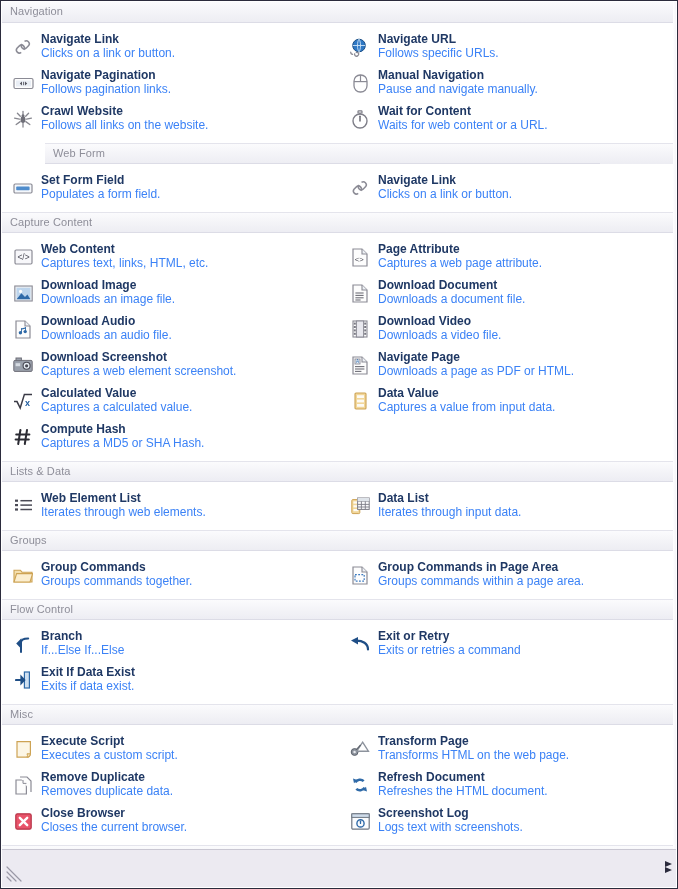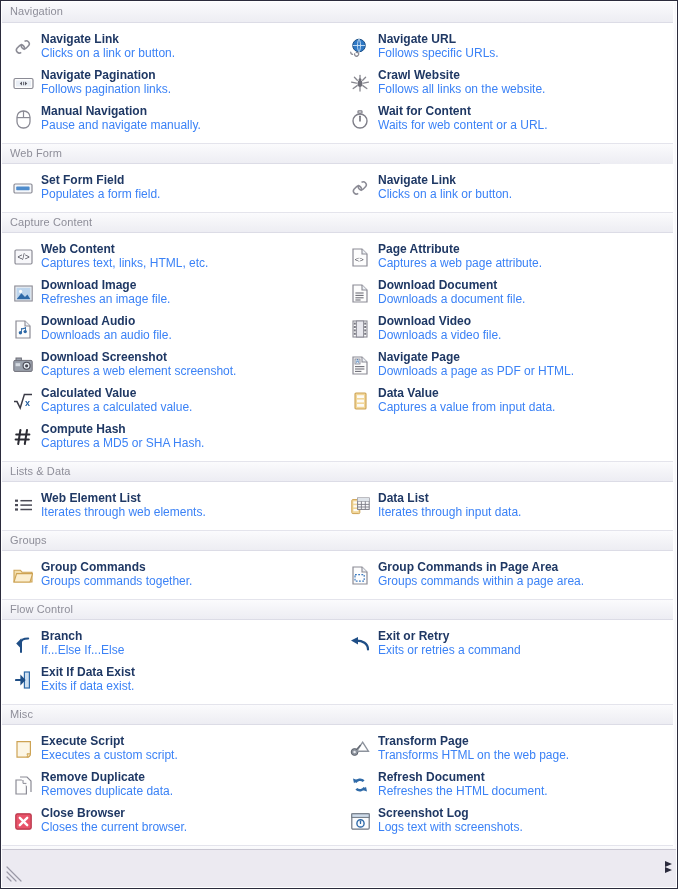--- a/index.html
+++ b/index.html
@@ -44,20 +44,21 @@
     color: #8e8e99;
     letter-spacing: 0.1px;
     white-space: nowrap;
   }
   .section-header.first {
     border-top: none;
   }
   .section-header.narrow {
     border-bottom: none;
     position: relative;
+    margin-left: 43px;
   }
   .section-header.narrow::after {
     content: "";
     position: absolute;
     left: 0;
     right: 76px;
     bottom: 0;
     height: 1px;
     background: #dcdce6;
   }
@@ -182,20 +183,33 @@
               <svg width="21" height="13" viewBox="0 0 21 13">
                 <rect x="1" y="1.5" width="19" height="10" rx="1.5" fill="#fdfdfd" stroke="#8b8b95" stroke-width="1.2"></rect>
                 <rect x="3" y="3.5" width="15" height="6" fill="#e9eef5"></rect>
                 <path d="M6.8 6.5 L9 4.6 V8.4 Z M14.2 6.5 L12 4.6 V8.4 Z" fill="#55555f"></path>
                 <rect x="10.2" y="4.8" width="0.9" height="3.4" fill="#55555f"></rect>
               </svg>
             </span>
             <span class="txt">
               <div class="title">Navigate Pagination</div>
               <div class="desc">Follows pagination links.</div>
+            </span>
+          </div>
+          <div class="cmd">
+            <span class="icon">
+              <svg width="15" height="19" viewBox="0 0 15 19">
+                <rect x="1" y="1" width="13" height="17" rx="6.2" fill="#fff" stroke="#8b8b95" stroke-width="1.3"></rect>
+                <line x1="1" y1="7.6" x2="14" y2="7.6" stroke="#8b8b95" stroke-width="1.2"></line>
+                <line x1="7.5" y1="1" x2="7.5" y2="7.6" stroke="#8b8b95" stroke-width="1.2"></line>
+              </svg>
+            </span>
+            <span class="txt">
+              <div class="title">Manual Navigation</div>
+              <div class="desc">Pause and navigate manually.</div>
             </span>
           </div>
           <div class="cmd">
             <span class="icon">
               <svg width="20" height="19" viewBox="0 0 20 19">
                 <g stroke="#87878f" stroke-width="1.3" fill="none" stroke-linecap="round">
                   <line x1="10" y1="1.5" x2="10" y2="5"></line>
                   <line x1="4.4" y1="3.2" x2="7.3" y2="6.2"></line>
                   <line x1="15.6" y1="3.2" x2="12.7" y2="6.2"></line>
                   <line x1="1.6" y1="8.2" x2="6.4" y2="9.2"></line>
@@ -208,33 +222,20 @@
                 <circle cx="10" cy="5.8" r="1.5" fill="#6f6f78"></circle>
               </svg>
             </span>
             <span class="txt">
               <div class="title">Crawl Website</div>
               <div class="desc">Follows all links on the website.</div>
             </span>
           </div>
           <div class="cmd">
             <span class="icon">
-              <svg width="15" height="19" viewBox="0 0 15 19">
-                <rect x="1" y="1" width="13" height="17" rx="6.2" fill="#fff" stroke="#8b8b95" stroke-width="1.3"></rect>
-                <line x1="1" y1="7.6" x2="14" y2="7.6" stroke="#8b8b95" stroke-width="1.2"></line>
-                <line x1="7.5" y1="1" x2="7.5" y2="7.6" stroke="#8b8b95" stroke-width="1.2"></line>
-              </svg>
-            </span>
-            <span class="txt">
-              <div class="title">Manual Navigation</div>
-              <div class="desc">Pause and navigate manually.</div>
-            </span>
-          </div>
-          <div class="cmd">
-            <span class="icon">
               <svg width="18" height="19" viewBox="0 0 18 19">
                 <rect x="7" y="0.8" width="4" height="2.2" rx="0.6" fill="none" stroke="#7e7e88" stroke-width="1.2"></rect>
                 <circle cx="9" cy="11" r="7" fill="#fff" stroke="#7e7e88" stroke-width="1.4"></circle>
                 <line x1="9" y1="11" x2="9" y2="6.2" stroke="#5d5d67" stroke-width="1.4" stroke-linecap="round"></line>
                 <line x1="9" y1="3" x2="9" y2="4.2" stroke="#7e7e88" stroke-width="1.4"></line>
               </svg>
             </span>
             <span class="txt">
               <div class="title">Wait for Content</div>
               <div class="desc">Waits for web content or a URL.</div>
@@ -305,21 +306,21 @@
             <span class="icon">
               <svg width="19" height="17" viewBox="0 0 19 17">
                 <rect x="0.8" y="1" width="17.4" height="15" fill="#e9edf2" stroke="#8b8b95" stroke-width="1.1"></rect>
                 <rect x="2.6" y="2.8" width="13.8" height="11.4" fill="#bcd4ec"></rect>
                 <circle cx="6.6" cy="6.4" r="1.6" fill="#fdfdfd"></circle>
                 <path d="M2.6 14.2 L7.4 8.2 L11 12 L13.4 9.4 L16.4 14.2 Z" fill="#2f6aa8"></path>
               </svg>
             </span>
             <span class="txt">
               <div class="title">Download Image</div>
-              <div class="desc">Refreshes an image file.</div>
+              <div class="desc">Downloads an image file.</div>
             </span>
           </div>
           <div class="cmd">
             <span class="icon">
               <svg width="16" height="19" viewBox="0 0 16 19">
                 <path d="M1 1h9l5 5v12H1z" fill="#fdfdfd" stroke="#8b8b95" stroke-width="1.2"></path>
                 <path d="M10 1v5h5" fill="#eef1f5" stroke="#8b8b95" stroke-width="1.1"></path>
                 <g stroke="#6f6f78" stroke-width="1.1">
                   <line x1="3.4" y1="9" x2="11.6" y2="9"></line>
                   <line x1="3.4" y1="11.4" x2="11.6" y2="11.4"></line>

